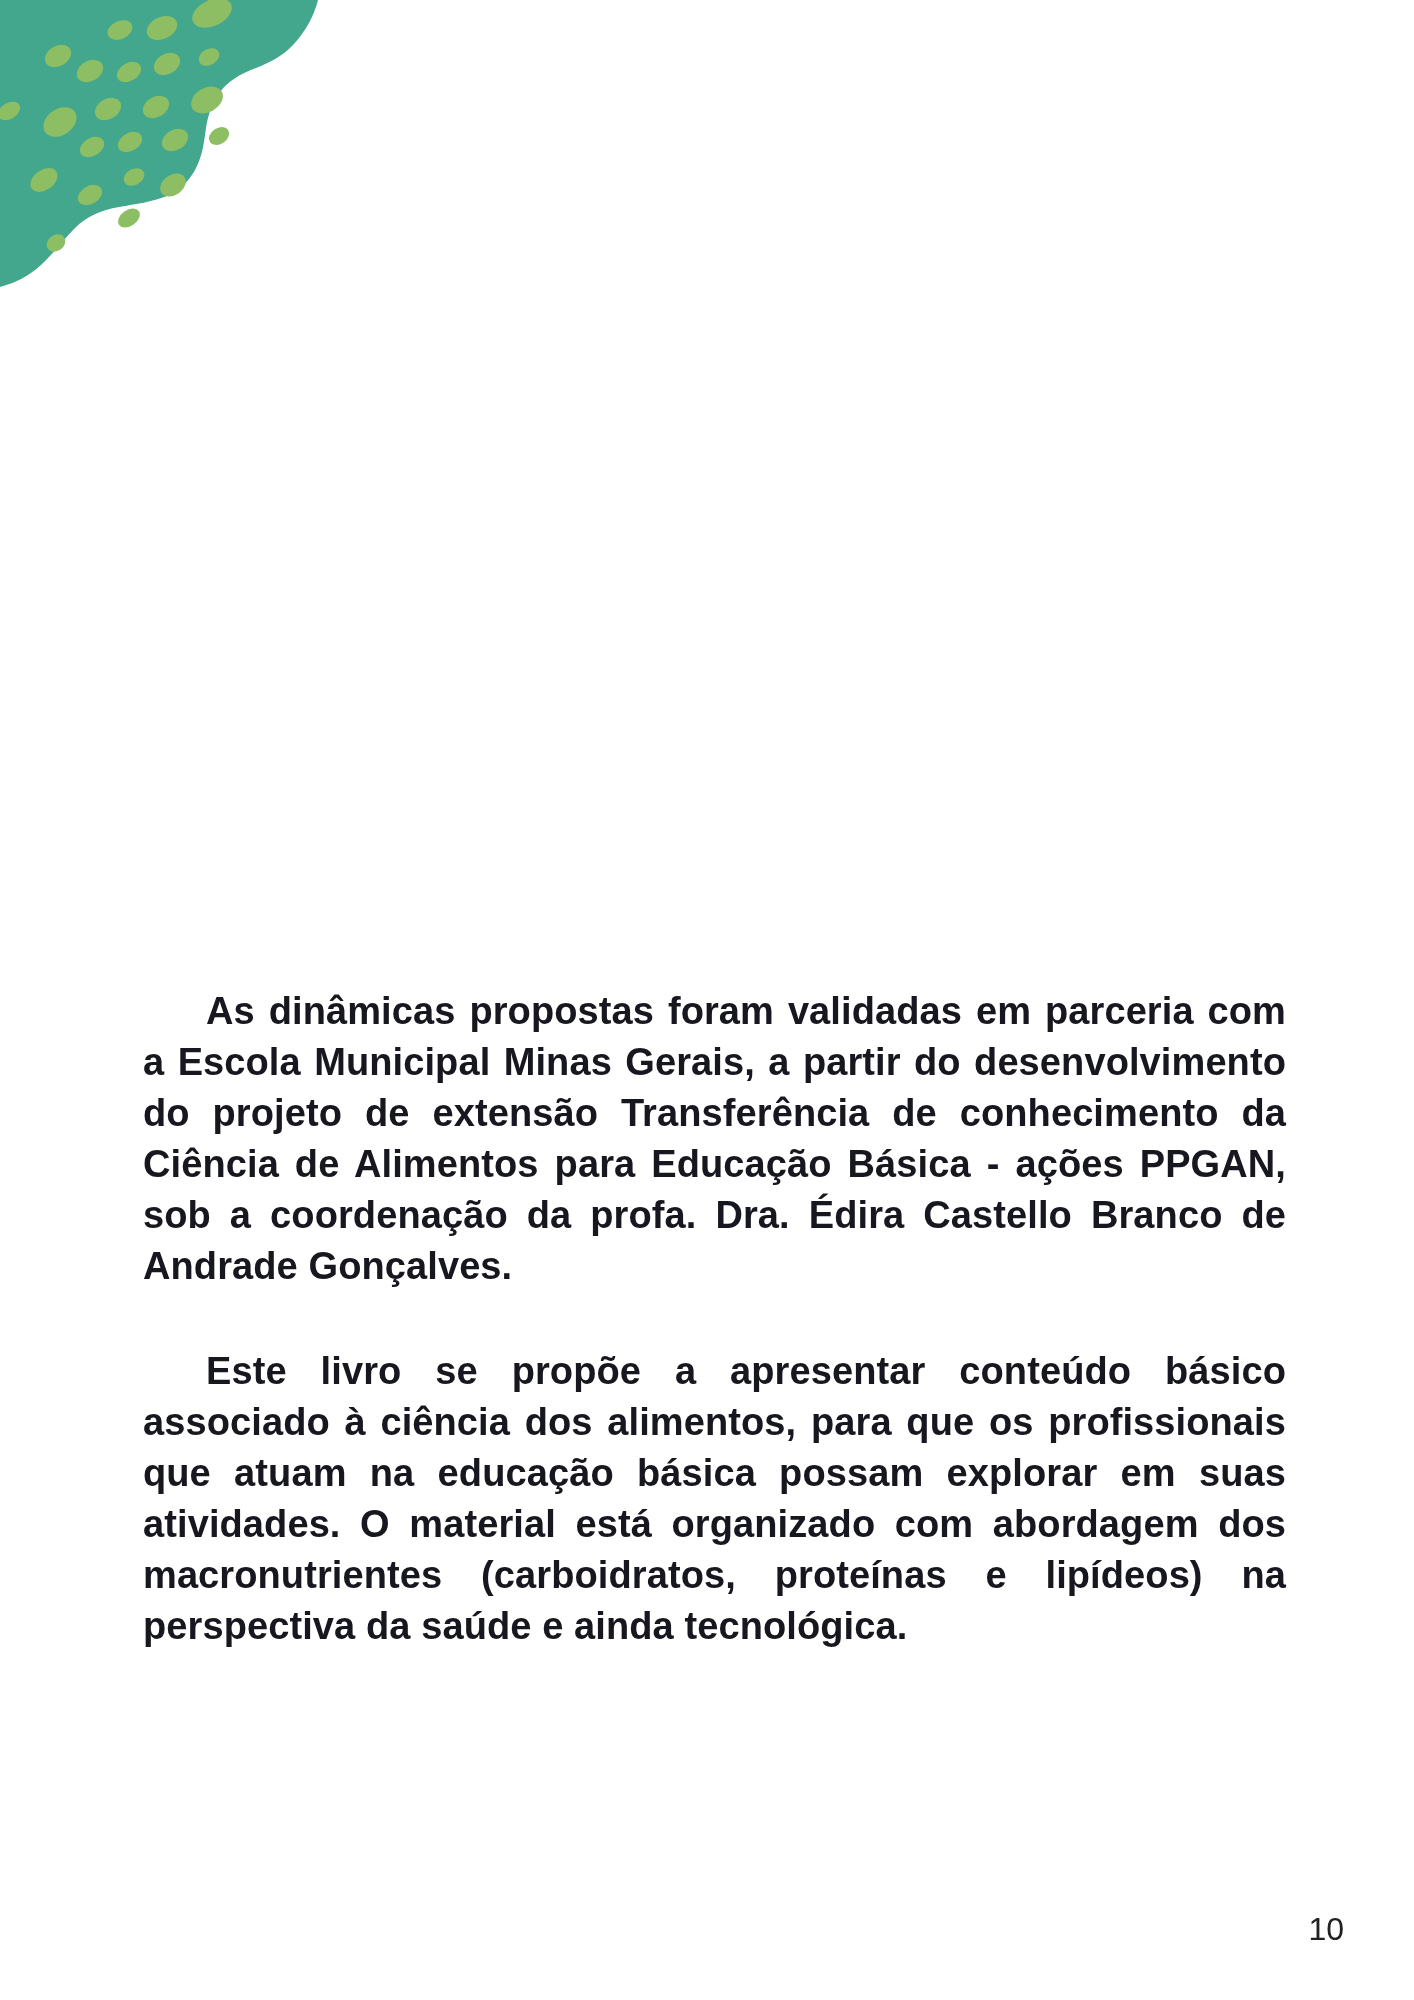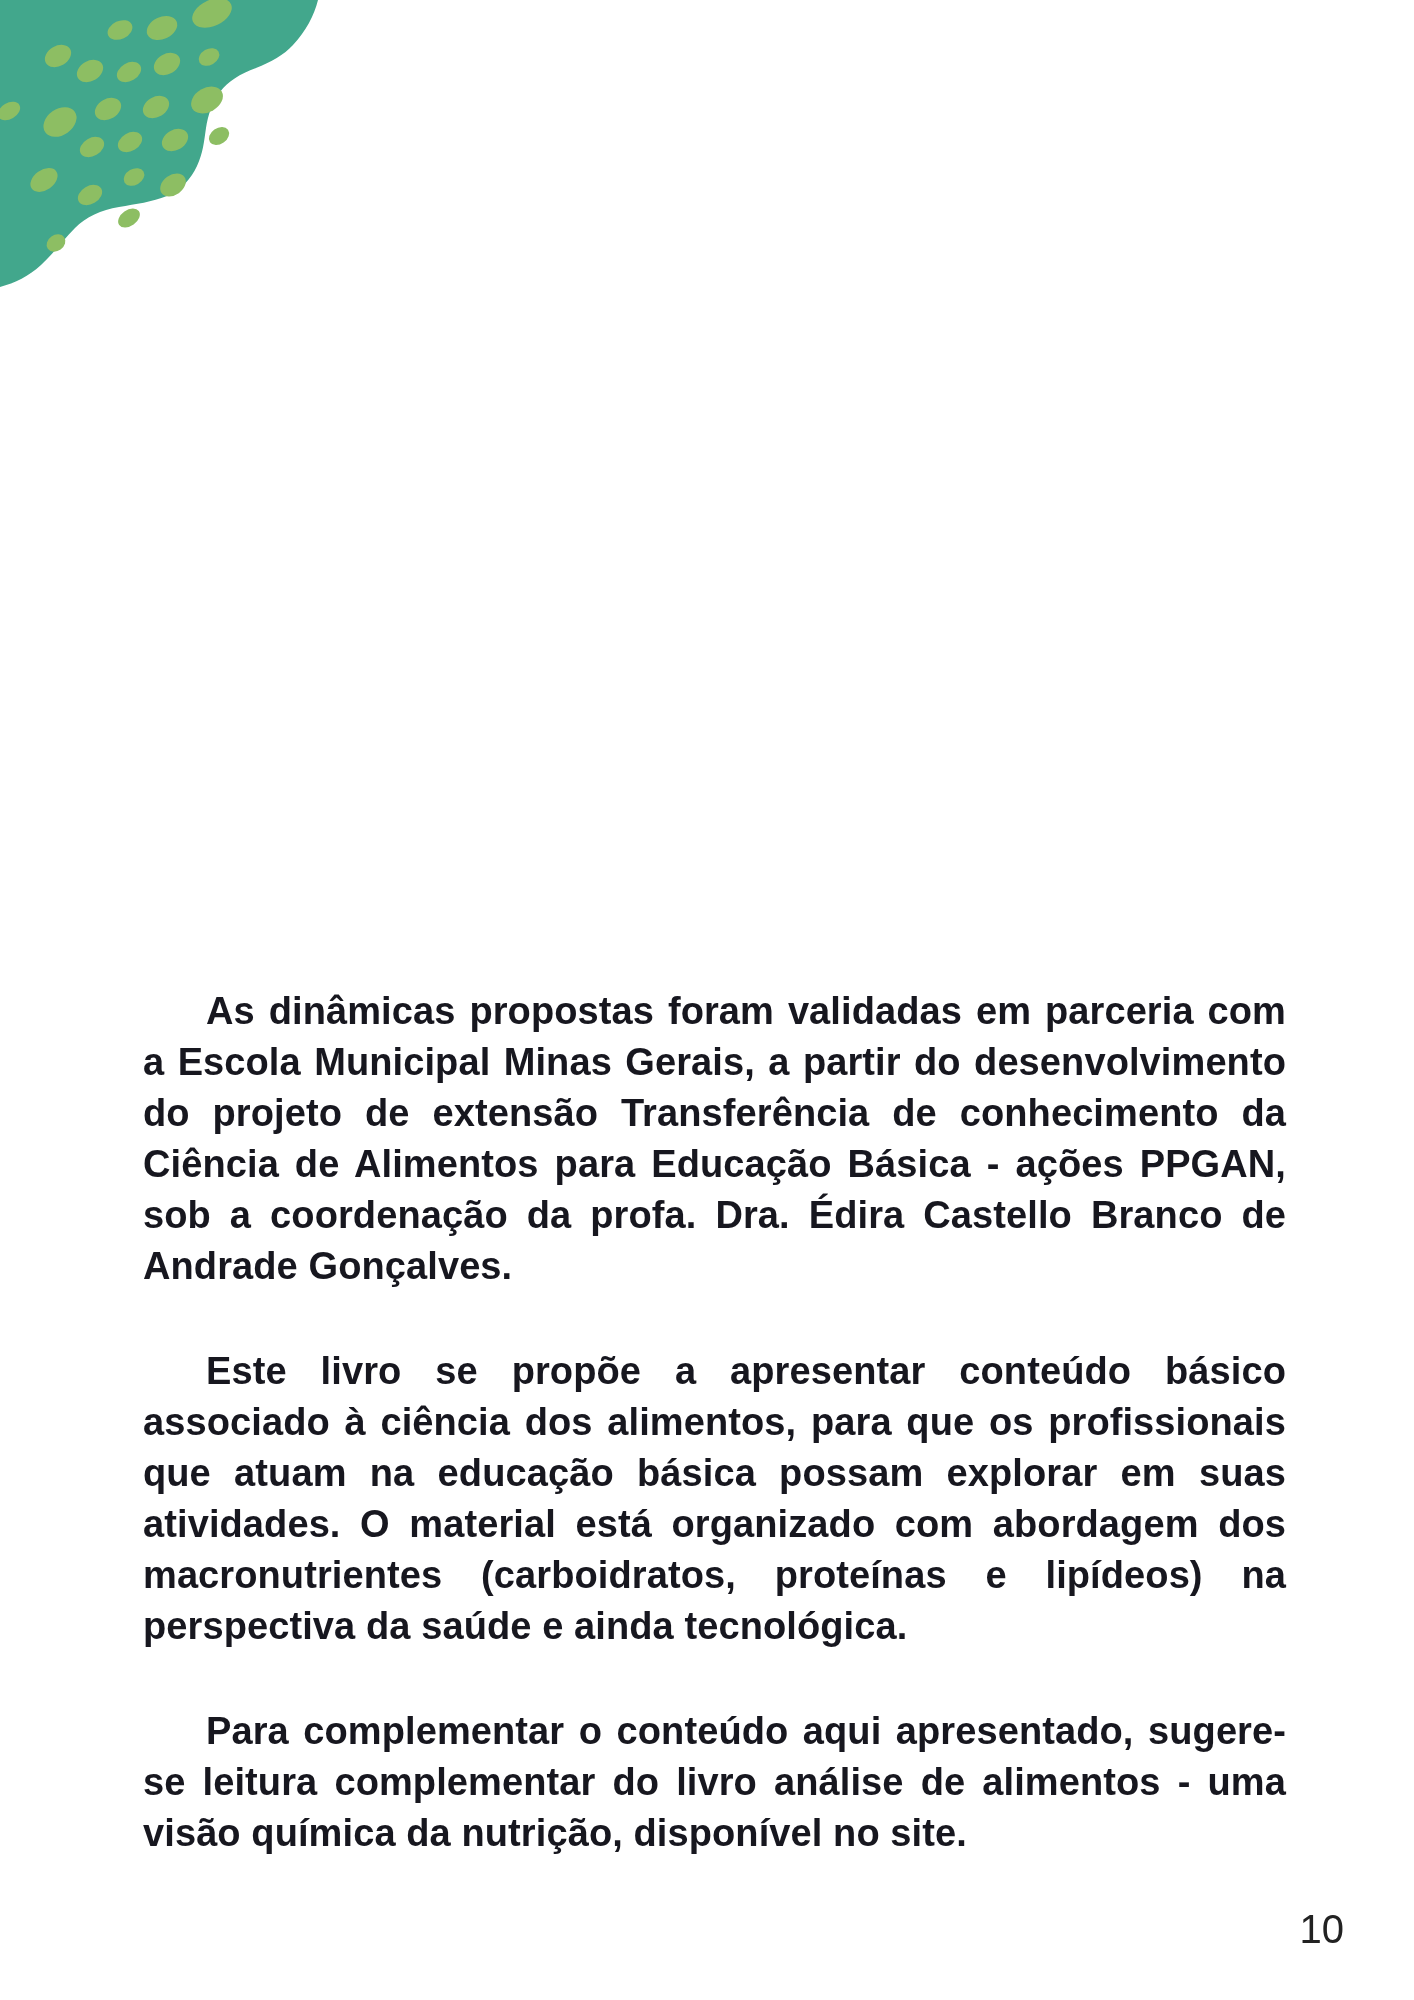--- a/index.html
+++ b/index.html
@@ -35,21 +35,21 @@
     letter-spacing: 0.1px;
   }
   .text-block p {
     margin: 0 0 54px 0;
     text-indent: 63px;
   }
   .page-number {
     position: absolute;
     top: 1906px;
     right: 70px;
-    font-size: 40px;
+    font-size: 32px;
     line-height: 46px;
     font-weight: 400;
     color: #222222;
     text-align: center;
   }
 </style>
 </head>
 <body>
 
 <div class="page">
@@ -89,18 +89,17 @@
       <ellipse cx="173" cy="185" rx="14" ry="10" transform="rotate(-35 173 185)"></ellipse>
       <ellipse cx="90" cy="195" rx="13" ry="9" transform="rotate(-30 90 195)"></ellipse>
       <ellipse cx="129" cy="218" rx="12" ry="8" transform="rotate(-35 129 218)"></ellipse>
       <ellipse cx="56" cy="243" rx="10" ry="8" transform="rotate(-35 56 243)"></ellipse>
     </g>
   </svg>
 
   <main class="text-block">
     <p>As dinâmicas propostas foram validadas em parceria com a Escola Municipal Minas Gerais, a partir do desenvolvimento do projeto de extensão Transferência de conhecimento da Ciência de Alimentos para Educação Básica - ações PPGAN, sob a coordenação da profa. Dra. Édira Castello Branco de Andrade Gonçalves.</p>
     <p>Este livro se propõe a apresentar conteúdo básico associado à ciência dos alimentos, para que os profissionais que atuam na educação básica possam explorar em suas atividades. O material está organizado com abordagem dos macronutrientes (carboidratos, proteínas e lipídeos) na perspectiva da saúde e ainda tecnológica.</p>
-    <p>Para complementar o conteúdo aqui apresentado, sugere-se leitura complementar do livro análise de alimentos - uma visão química da nutrição, disponível no site.</p>
   </main>
 
   <div class="page-number">10</div>
 
 </div>
 
 </body></html>

